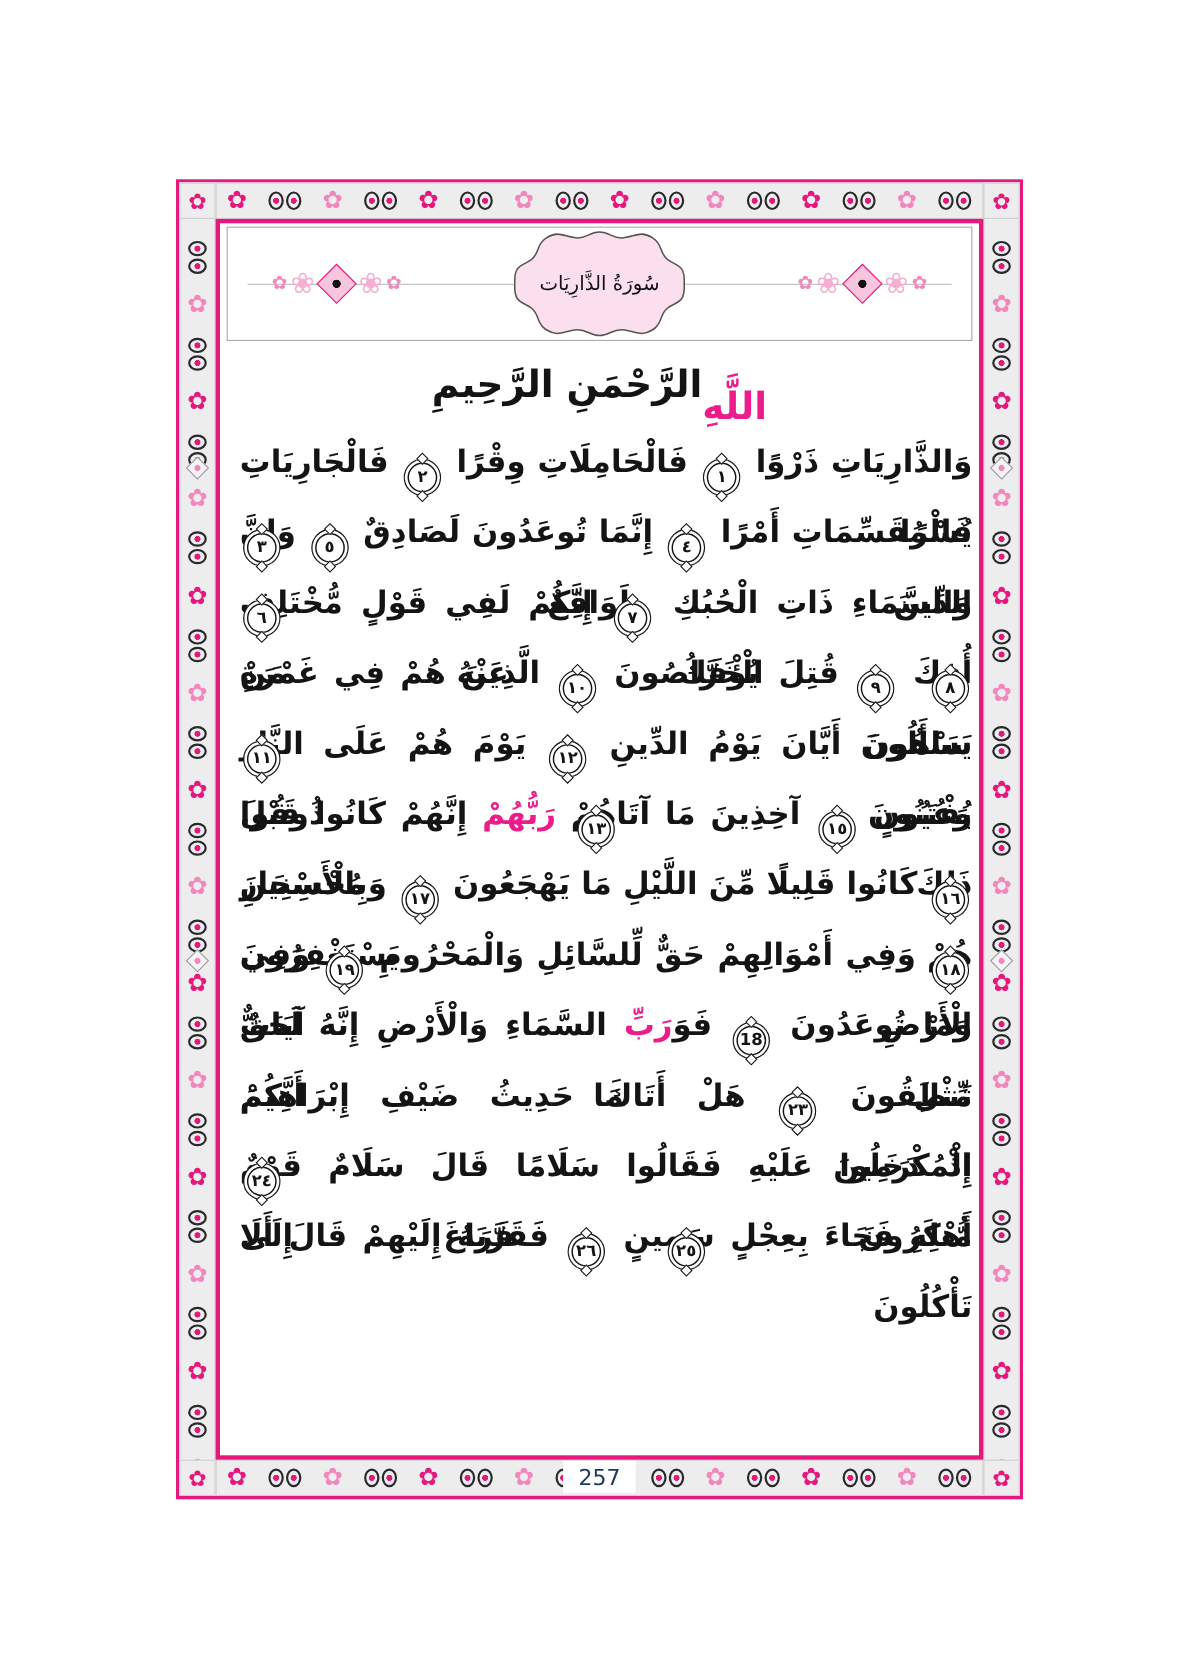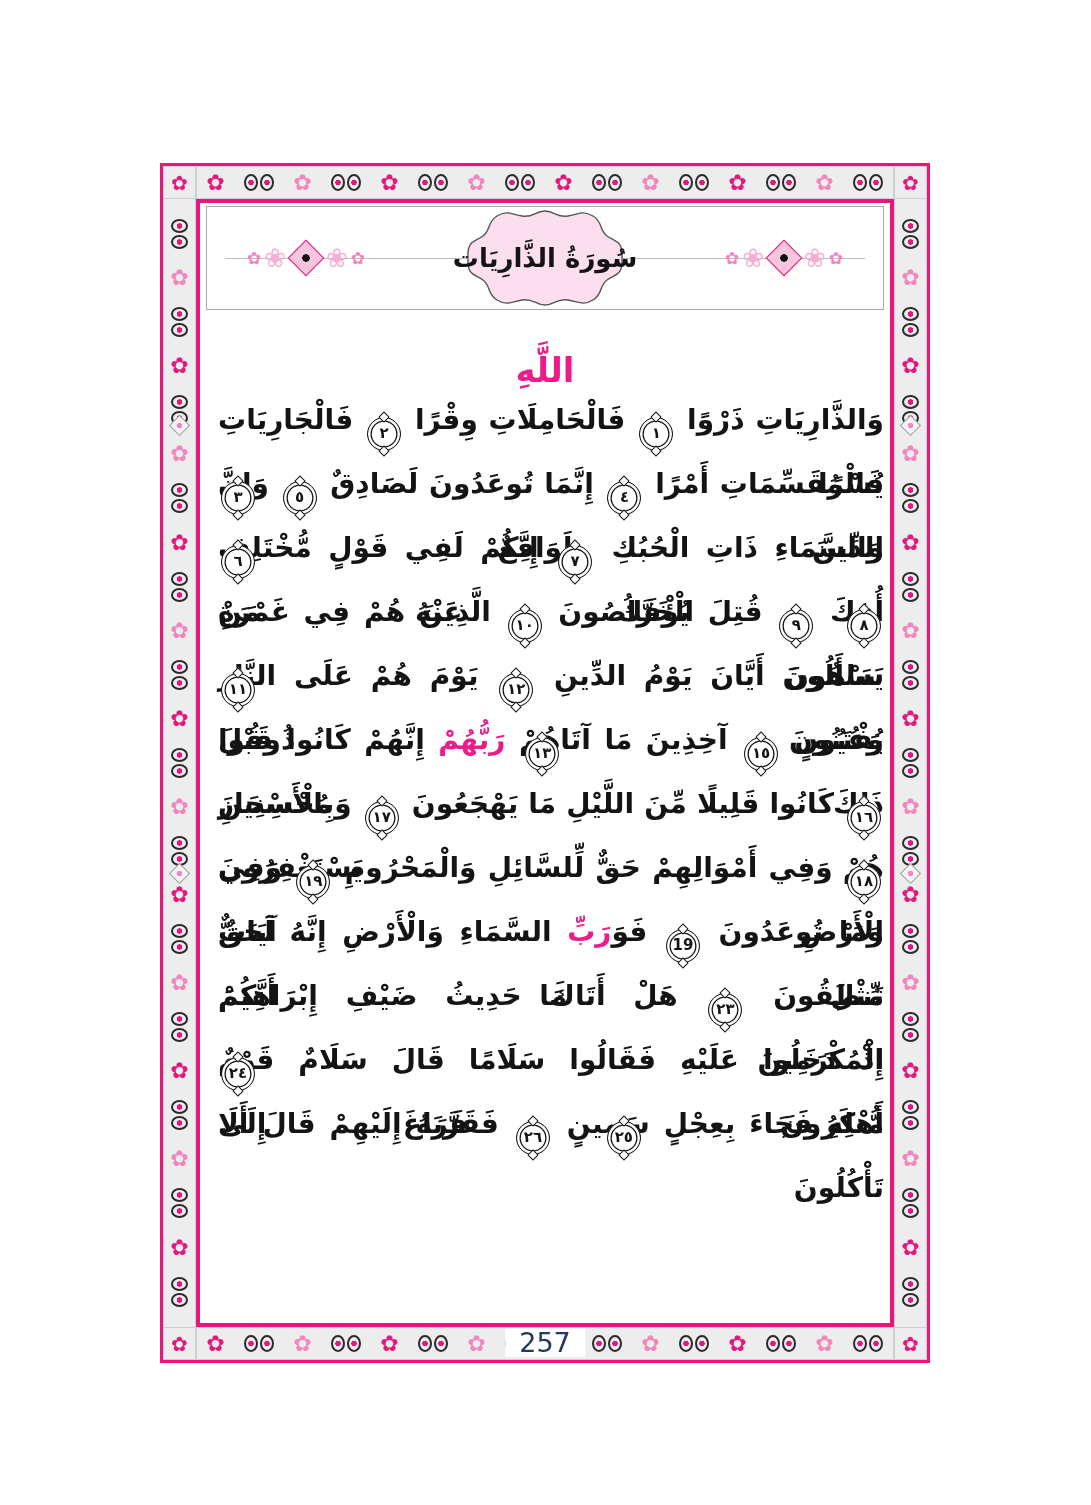--- a/index.html
+++ b/index.html
@@ -67,21 +67,21 @@
   .petal{color:var(--accent-soft);font-size:17px;line-height:1;}
   .bloom{color:#f6aed3;font-size:26px;line-height:1;}
   .core{
     width:26px;height:26px;transform:rotate(45deg);background:#f7c5de;border:1px solid var(--accent);
     background-image:radial-gradient(circle,#111 3.5px,rgba(255,255,255,0) 4px);margin:0 4px;
   }
   .cartouche{position:relative;width:170px;height:100px;z-index:3;}
   .cartouche svg{position:absolute;inset:0;}
   .cartouche .ttl{
     position:absolute;inset:0;display:flex;align-items:center;justify-content:center;
-    font-size:26px;font-weight:bold;color:var(--ink);direction:rtl;white-space:nowrap;
+    font-size:18px;font-weight:normal;color:var(--ink);direction:rtl;white-space:nowrap;
   }
   .basmala{
     height:72px;margin-top:4px;display:flex;align-items:center;justify-content:center;
     direction:rtl;font-size:34px;font-weight:bold;color:var(--ink);
   }
   .basmala .qh{color:var(--hl);margin-top:40px;}
   .qlines{direction:rtl;margin-top:2px;}
   .qline{
     height:64px;line-height:64px;font-size:28px;font-weight:bold;color:var(--ink);
     text-align:justify;text-align-last:justify;margin-left:12px;
@@ -95,21 +95,21 @@
     vertical-align:-9px;margin:0 3px;position:relative;background:#fff;
   }
   .qm::before,.qm::after{
     content:"";position:absolute;left:50%;width:6px;height:6px;margin-left:-4px;
     background:#fff;border:1.2px solid var(--ink);transform:rotate(45deg);
   }
   .qm::before{top:-5px;} .qm::after{bottom:-5px;}
   .page-num{
     position:absolute;bottom:3px;left:50%;transform:translateX(-50%);
     height:29px;background:#fff;padding:0 14px;z-index:5;
-    display:flex;align-items:center;font-size:27px;color:var(--pagenum);
+    display:flex;align-items:center;font-size:20px;color:var(--pagenum);
     font-family:"DejaVu Sans",sans-serif;
   }
 </style>
 </head>
 <body>
 
 <div class="page">
   <div class="frame">
 
     <div class="band h band-top">
@@ -240,32 +240,33 @@
           <span class="petal">✿</span>
           <span class="bloom">❀</span>
           <span class="core"></span>
           <span class="bloom">❀</span>
           <span class="petal">✿</span>
         </div>
       </div>
 
       <div class="basmala">
           <span class="qh">اللَّهِ</span>
+          <span class="qt"> الرَّحْمَنِ الرَّحِيمِ</span>
         </div>
 
       <div class="qlines">
           <div class="qline"><span class="qt">وَالذَّارِيَاتِ ذَرْوًا </span><span class="qm">١</span><span class="qt"> فَالْحَامِلَاتِ وِقْرًا </span><span class="qm">٢</span><span class="qt"> فَالْجَارِيَاتِ يُسْرًا </span><span class="qm">٣</span></div>
           <div class="qline"><span class="qt">فَالْمُقَسِّمَاتِ أَمْرًا </span><span class="qm">٤</span><span class="qt"> إِنَّمَا تُوعَدُونَ لَصَادِقٌ </span><span class="qm">٥</span><span class="qt"> وَإِنَّ الدِّينَ لَوَاقِعٌ </span><span class="qm">٦</span></div>
           <div class="qline"><span class="qt">وَالسَّمَاءِ ذَاتِ الْحُبُكِ </span><span class="qm">٧</span><span class="qt"> إِنَّكُمْ لَفِي قَوْلٍ مُّخْتَلِفٍ </span><span class="qm">٨</span><span class="qt"> يُؤْفَكُ عَنْهُ مَنْ</span></div>
           <div class="qline"><span class="qt">أُفِكَ </span><span class="qm">٩</span><span class="qt"> قُتِلَ الْخَرَّاصُونَ </span><span class="qm">١٠</span><span class="qt"> الَّذِينَ هُمْ فِي غَمْرَةٍ سَاهُونَ </span><span class="qm">١١</span></div>
           <div class="qline"><span class="qt">يَسْأَلُونَ أَيَّانَ يَوْمُ الدِّينِ </span><span class="qm">١٢</span><span class="qt"> يَوْمَ هُمْ عَلَى النَّارِ يُفْتَنُونَ </span><span class="qm">١٣</span><span class="qt"> ذُوقُوا</span></div>
           <div class="qline"><span class="qt">وَعُيُونٍ </span><span class="qm">١٥</span><span class="qt"> آخِذِينَ مَا آتَاهُمْ </span><span class="qh">رَبُّهُمْ</span><span class="qt"> إِنَّهُمْ كَانُوا قَبْلَ ذَلِكَ مُحْسِنِينَ</span></div>
           <div class="qline"><span class="qm">١٦</span><span class="qt"> كَانُوا قَلِيلًا مِّنَ اللَّيْلِ مَا يَهْجَعُونَ </span><span class="qm">١٧</span><span class="qt"> وَبِالْأَسْحَارِ هُمْ يَسْتَغْفِرُونَ</span></div>
           <div class="qline"><span class="qm">١٨</span><span class="qt"> وَفِي أَمْوَالِهِمْ حَقٌّ لِّلسَّائِلِ وَالْمَحْرُومِ </span><span class="qm">١٩</span><span class="qt"> وَفِي الْأَرْضِ آيَاتٌ</span></div>
-          <div class="qline"><span class="qt">وَمَا تُوعَدُونَ </span><span class="qm">19</span><span class="qt"> فَوَ</span><span class="qh">رَبِّ</span><span class="qt"> السَّمَاءِ وَالْأَرْضِ إِنَّهُ لَحَقٌّ مِّثْلَ مَا أَنَّكُمْ</span></div>
+          <div class="qline"><span class="qt">وَمَا تُوعَدُونَ </span><span class="qm">18</span><span class="qt"> فَوَ</span><span class="qh">رَبِّ</span><span class="qt"> السَّمَاءِ وَالْأَرْضِ إِنَّهُ لَحَقٌّ مِّثْلَ مَا أَنَّكُمْ</span></div>
           <div class="qline"><span class="qt">تَنطِقُونَ </span><span class="qm">٢٣</span><span class="qt"> هَلْ أَتَاكَ حَدِيثُ ضَيْفِ إِبْرَاهِيمَ الْمُكْرَمِينَ </span><span class="qm">٢٤</span></div>
           <div class="qline"><span class="qt">إِذْ دَخَلُوا عَلَيْهِ فَقَالُوا سَلَامًا قَالَ سَلَامٌ قَوْمٌ مُّنكَرُونَ </span><span class="qm">٢٥</span><span class="qt"> فَرَاغَ إِلَى</span></div>
           <div class="qline"><span class="qt">أَهْلِهِ فَجَاءَ بِعِجْلٍ سَمِينٍ </span><span class="qm">٢٦</span><span class="qt"> فَقَرَّبَهُ إِلَيْهِمْ قَالَ أَلَا تَأْكُلُونَ</span></div>
         </div>
 
     </div>
 
     <div class="page-num">
       <span>257</span>
     </div>

